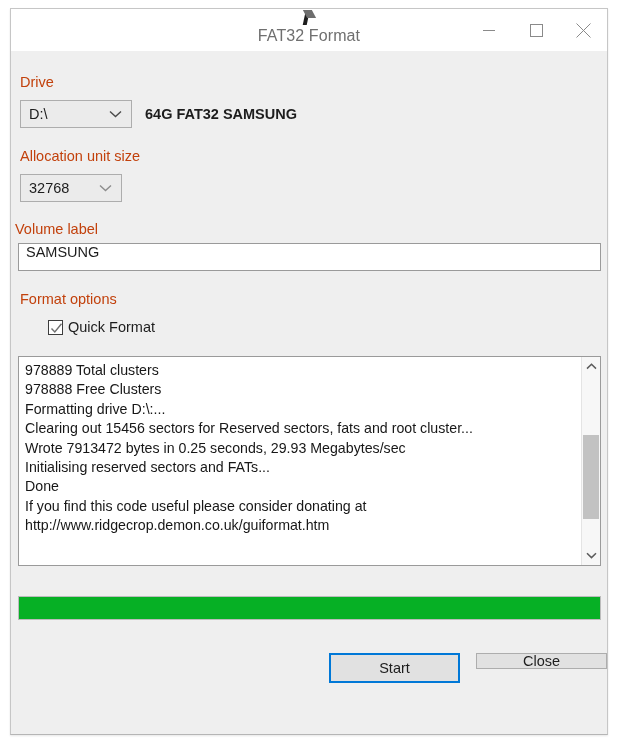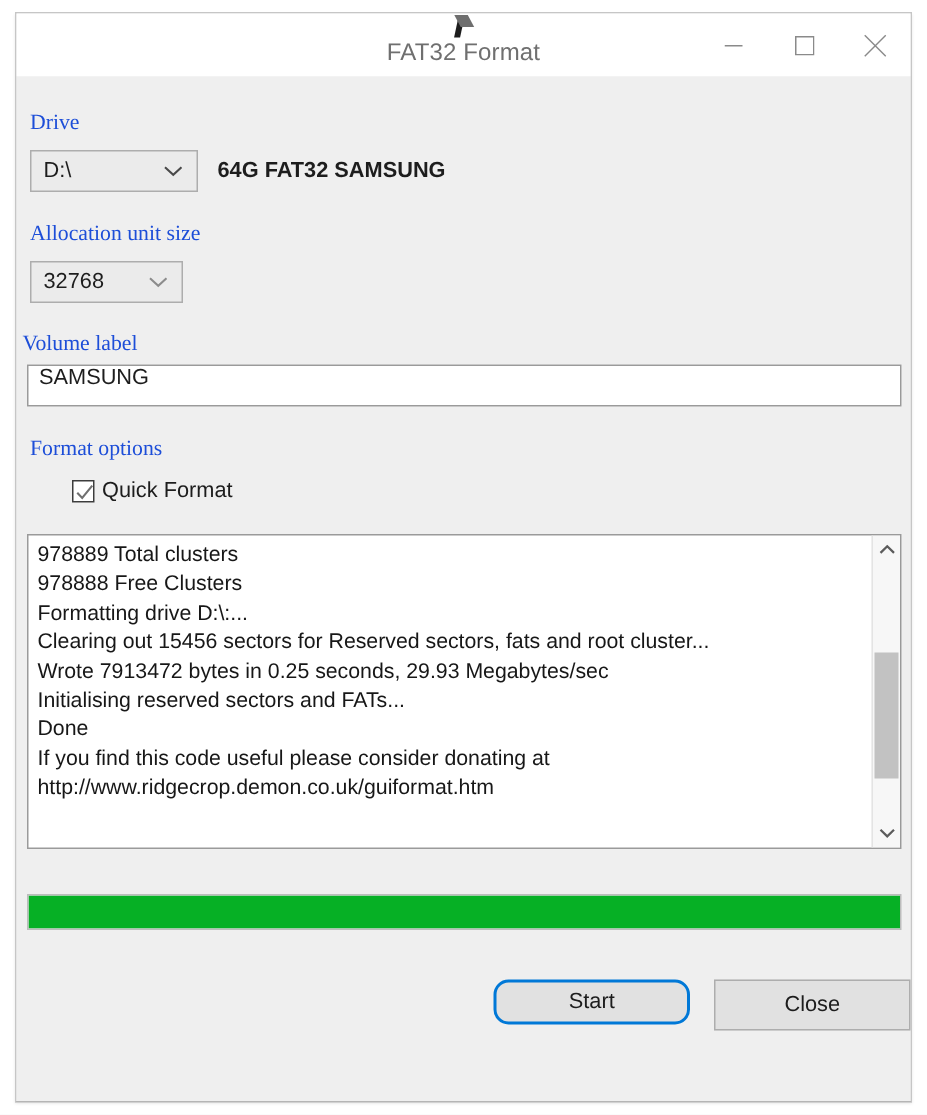--- a/index.html
+++ b/index.html
@@ -87,23 +87,22 @@
   
   .client {
     position: relative;
     height: 683px;
     background: #efefef;
   }
 
   .field-label {
     position: absolute;
     font-size: 14.5px;
-    color: #1d4ed8;
-    white-space: nowrap;
-    font-family: Liberation Serif, serif;
+    color: #c2410c;
+    white-space: nowrap;
   }
 
   
   .combo {
     position: absolute;
     background: #ebebeb;
     border: 1px solid #adadad;
     box-sizing: border-box;
     display: flex;
     align-items: center;
@@ -343,22 +342,22 @@
             <polyline points="1,1.2 5.5,5.6 10,1.2" fill="none" stroke="#5c5c5c" stroke-width="1.5"></polyline>
           </svg>
         </div>
       </div>
     </div>
 
     <div class="progress" style="left:7px; top:545px; width:583px; height:24px;">
       <div class="progress-fill" id="progress-fill" style="width: 100%; background: rgb(6, 176, 37);"></div>
     </div>
 
-    <div class="btn focused" style="left:318px; top:602px; width:131px; height:30px;border-radius:10px;">
+    <div class="btn focused" style="left:318px; top:602px; width:131px; height:30px;">
       <span>Start</span>
     </div>
 
-    <div class="btn" style="left:465px; top:602px; width:131px; height:34px;">
+    <div class="btn" style="left:465px; top:602px; width:131px; height:16px;">
       <span>Close</span>
     </div>
 
   </div>
 </div>
 
 </body></html>

